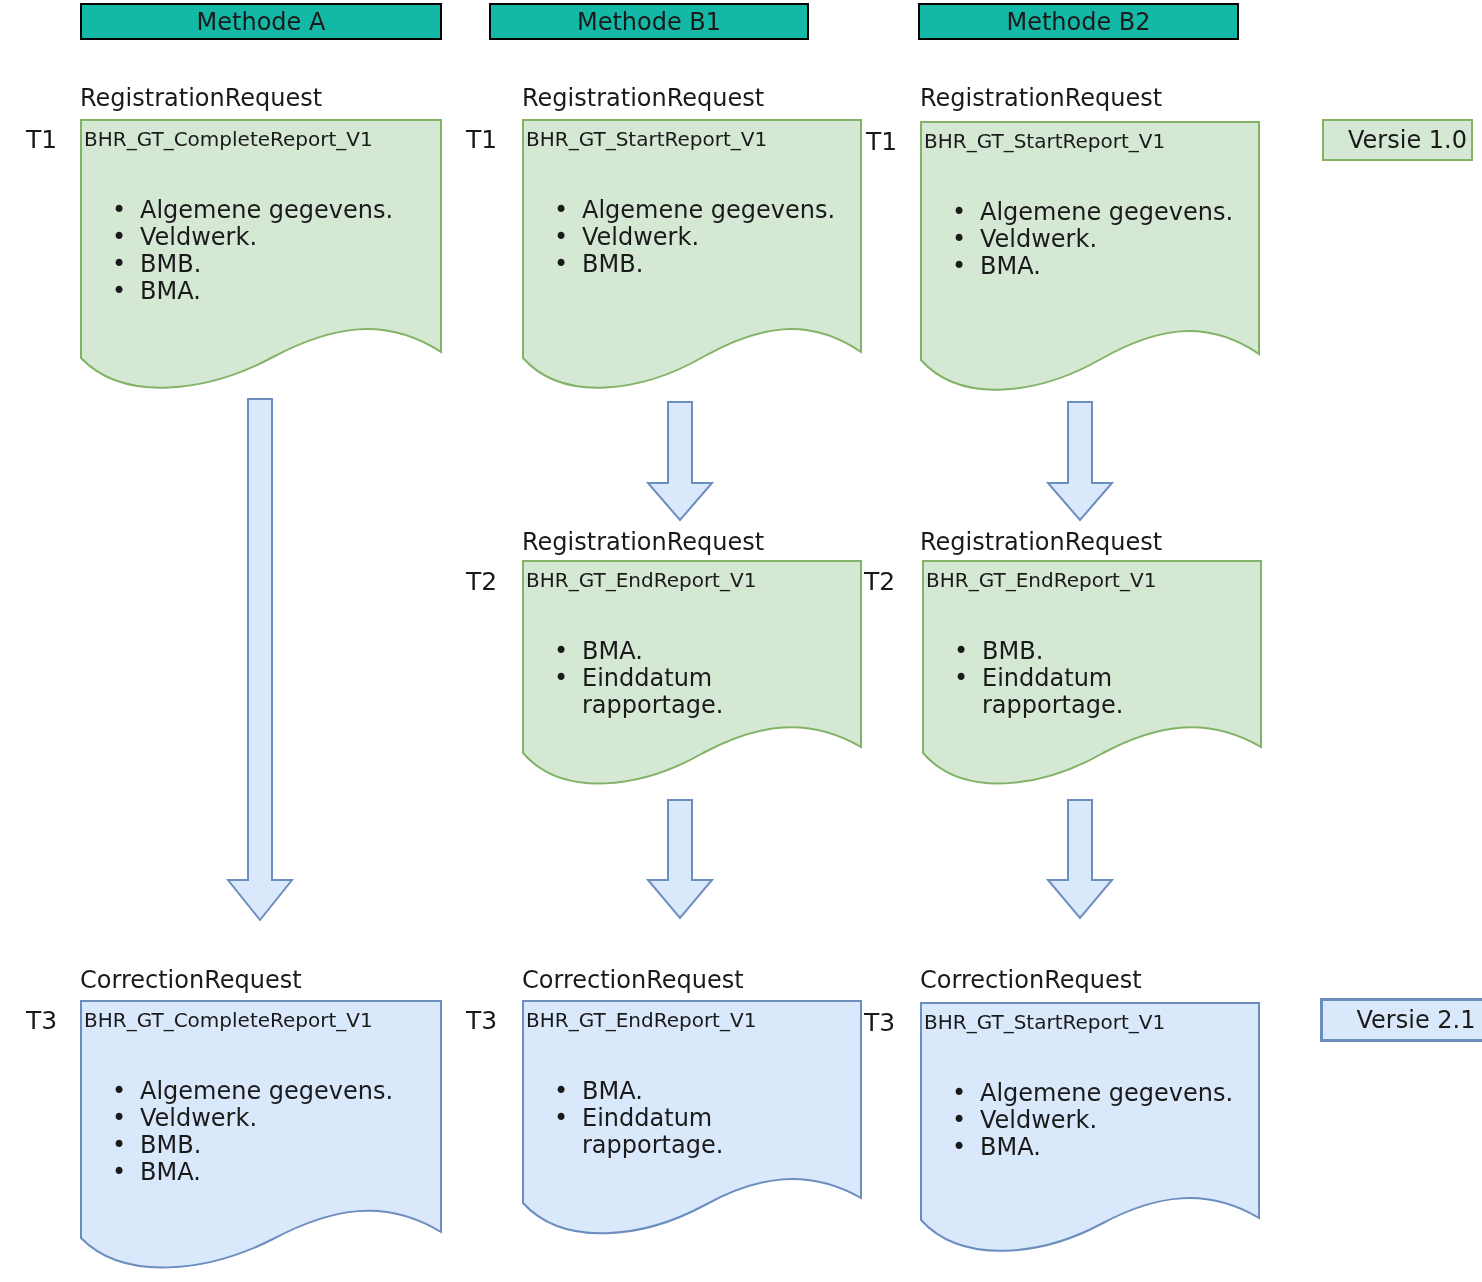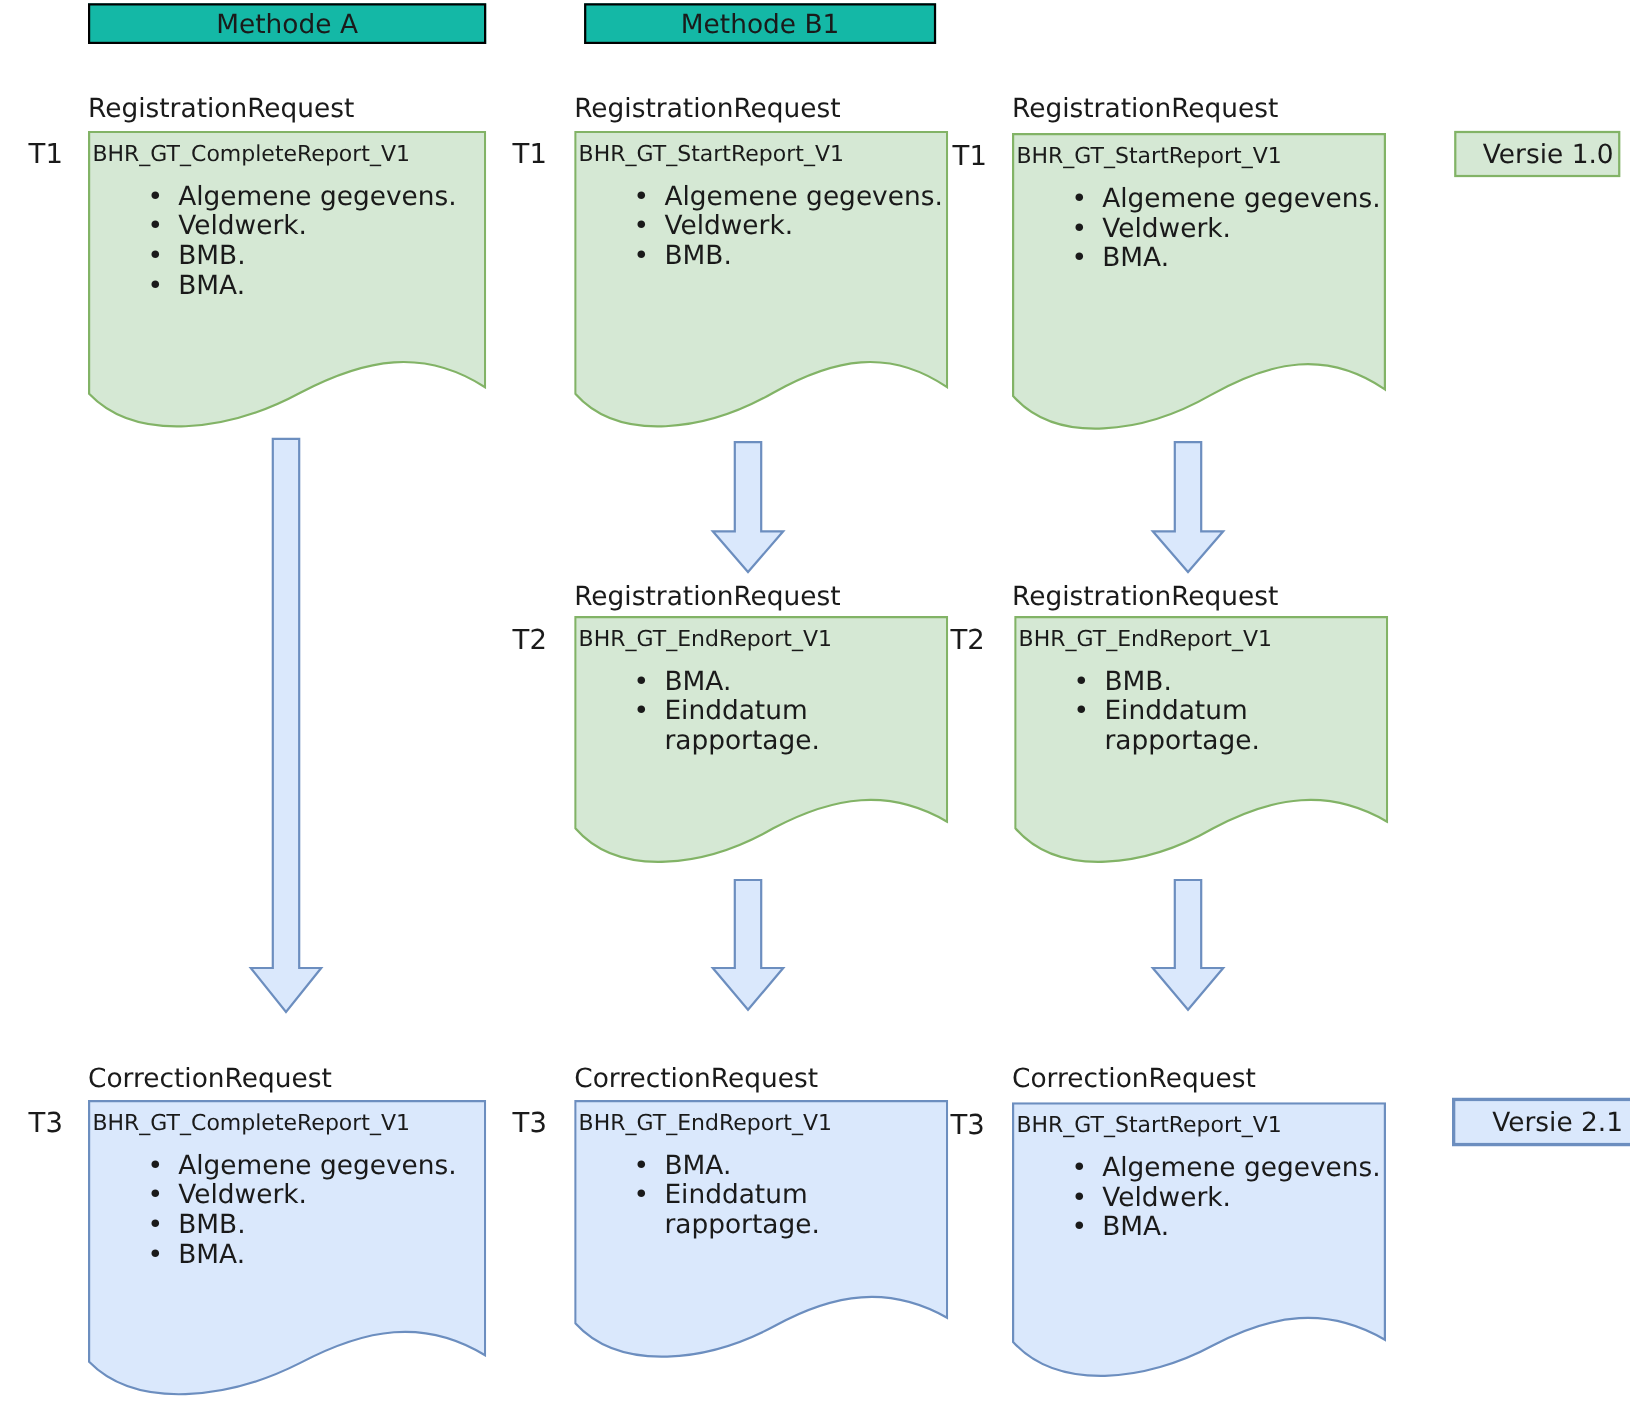--- a/index.html
+++ b/index.html
@@ -19,21 +19,21 @@
   .t-label{
     position:absolute;width:50px;font-size:25px;line-height:26px;white-space:nowrap;
   }
   .doc{position:absolute;}
   .doc > svg{position:absolute;left:0;top:0;width:100%;height:100%;display:block;}
   .doc-title{
     position:relative;z-index:2;padding:6px 4px 0 4px;font-size:20px;line-height:28px;
     white-space:nowrap;
   }
   .doc-bullets{
-    position:relative;z-index:2;margin:12px 0 0 0;padding:0 4px 0 54px;list-style:none;
+    position:relative;z-index:2;margin:44px 0 0 0;padding:0 4px 0 32px;list-style:none;
   }
   .doc-bullets li{
     position:relative;padding-left:28px;font-size:24px;line-height:27px;
   }
   .doc-bullets li::before{
     content:"\2022";position:absolute;left:0;top:0;font-size:24px;line-height:27px;
   }
   .badge{
     position:absolute;display:flex;align-items:center;justify-content:center;
     font-size:24px;line-height:1;box-sizing:border-box;padding-left:20px;
@@ -43,22 +43,25 @@
   .arrow-layer{position:absolute;left:0;top:0;pointer-events:none;}
 </style>
 </head>
 <body>
 
 <div class="canvas">
 
   <div class="hdr" style="left:80px;width:358px;">
     <span>Methode A</span>
   </div>
-  <div class="hdr" style="left:531px;width:316px;">
+  <div class="hdr" style="left:489px;width:316px;">
     <span>Methode B1</span>
+  </div>
+  <div class="hdr" style="left:918px;width:317px;">
+    <span>Methode B2</span>
   </div>
 
   <svg class="arrow-layer" width="1482" height="1282" viewBox="0 0 1482 1282">
     <polygon points="248,399 272,399 272,880 292,880 260,920 228,880 248,880" fill="#dae8fc" stroke="#6c8ebf" stroke-width="2"></polygon>
     <polygon points="668,402 692,402 692,483 712,483 680,520 648,483 668,483" fill="#dae8fc" stroke="#6c8ebf" stroke-width="2"></polygon>
     <polygon points="1068,402 1092,402 1092,483 1112,483 1080,520 1048,483 1068,483" fill="#dae8fc" stroke="#6c8ebf" stroke-width="2"></polygon>
     <polygon points="668,800 692,800 692,880 712,880 680,918 648,880 668,880" fill="#dae8fc" stroke="#6c8ebf" stroke-width="2"></polygon>
     <polygon points="1068,800 1092,800 1092,880 1112,880 1080,918 1048,880 1068,880" fill="#dae8fc" stroke="#6c8ebf" stroke-width="2"></polygon>
   </svg>
 

